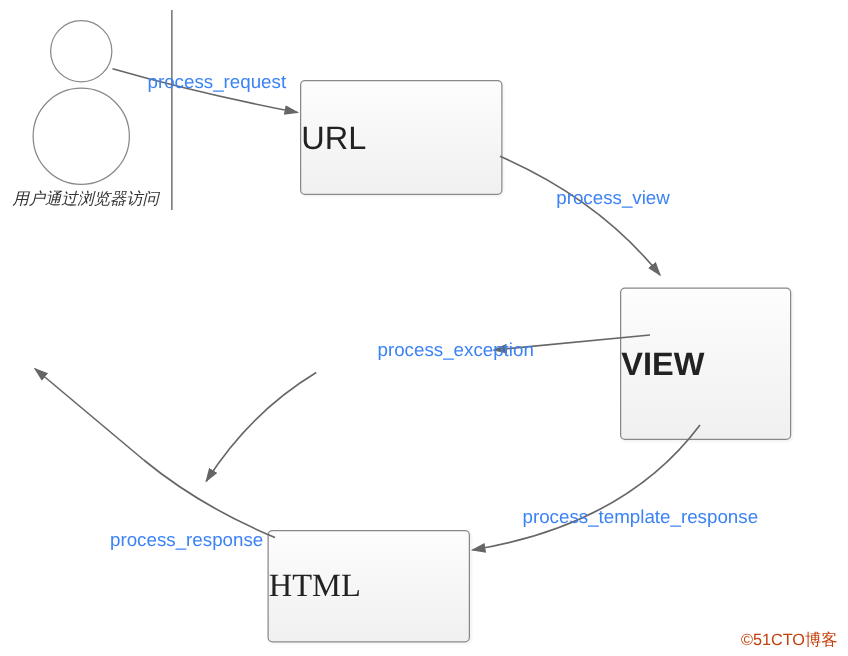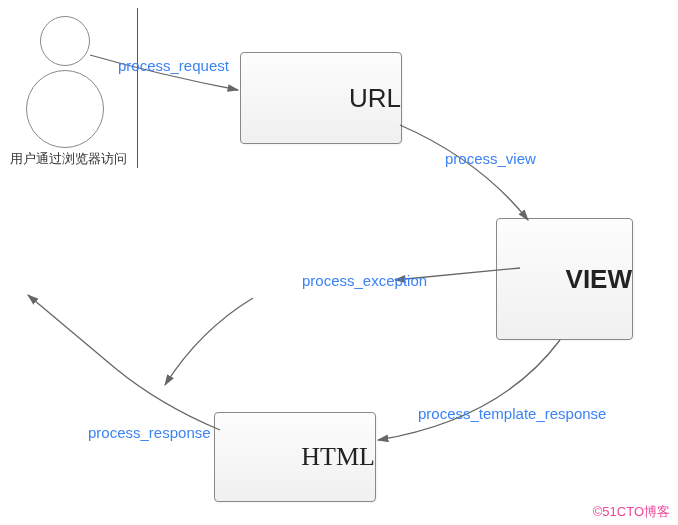--- a/index.html
+++ b/index.html
@@ -12,42 +12,44 @@
     background: #fff;
     overflow: hidden;
   }
   .box {
     position: absolute;
     border: 1px solid #888;
     background: linear-gradient(to bottom, #fdfdfd, #f0f0f0);
     border-radius: 4px;
     display: flex;
     align-items: center;
-    justify-content: flex-end;
+    justify-content: flex-start;
     font-size: 26px;
     color: #222;
     box-shadow: 1px 1px 2px rgba(0,0,0,0.05);
+    margin-top: 12px;
   }
   .label {
     position: absolute;
     font-size: 15px;
     color: #3b82f6;
     white-space: nowrap;
   }
   .caption {
     position: absolute;
     font-size: 13px;
     color: #333;
+    font-style: italic;
   }
   .watermark {
     position: absolute;
     right: 8px;
     bottom: 4px;
     font-size: 13px;
-    color: #ec4899;
+    color: #c2410c;
     text-align: center;
   }
   svg.conn {
     position: absolute;
     top: 0;
     left: 0;
     width: 678px;
     height: 525px;
     pointer-events: none;
   }

